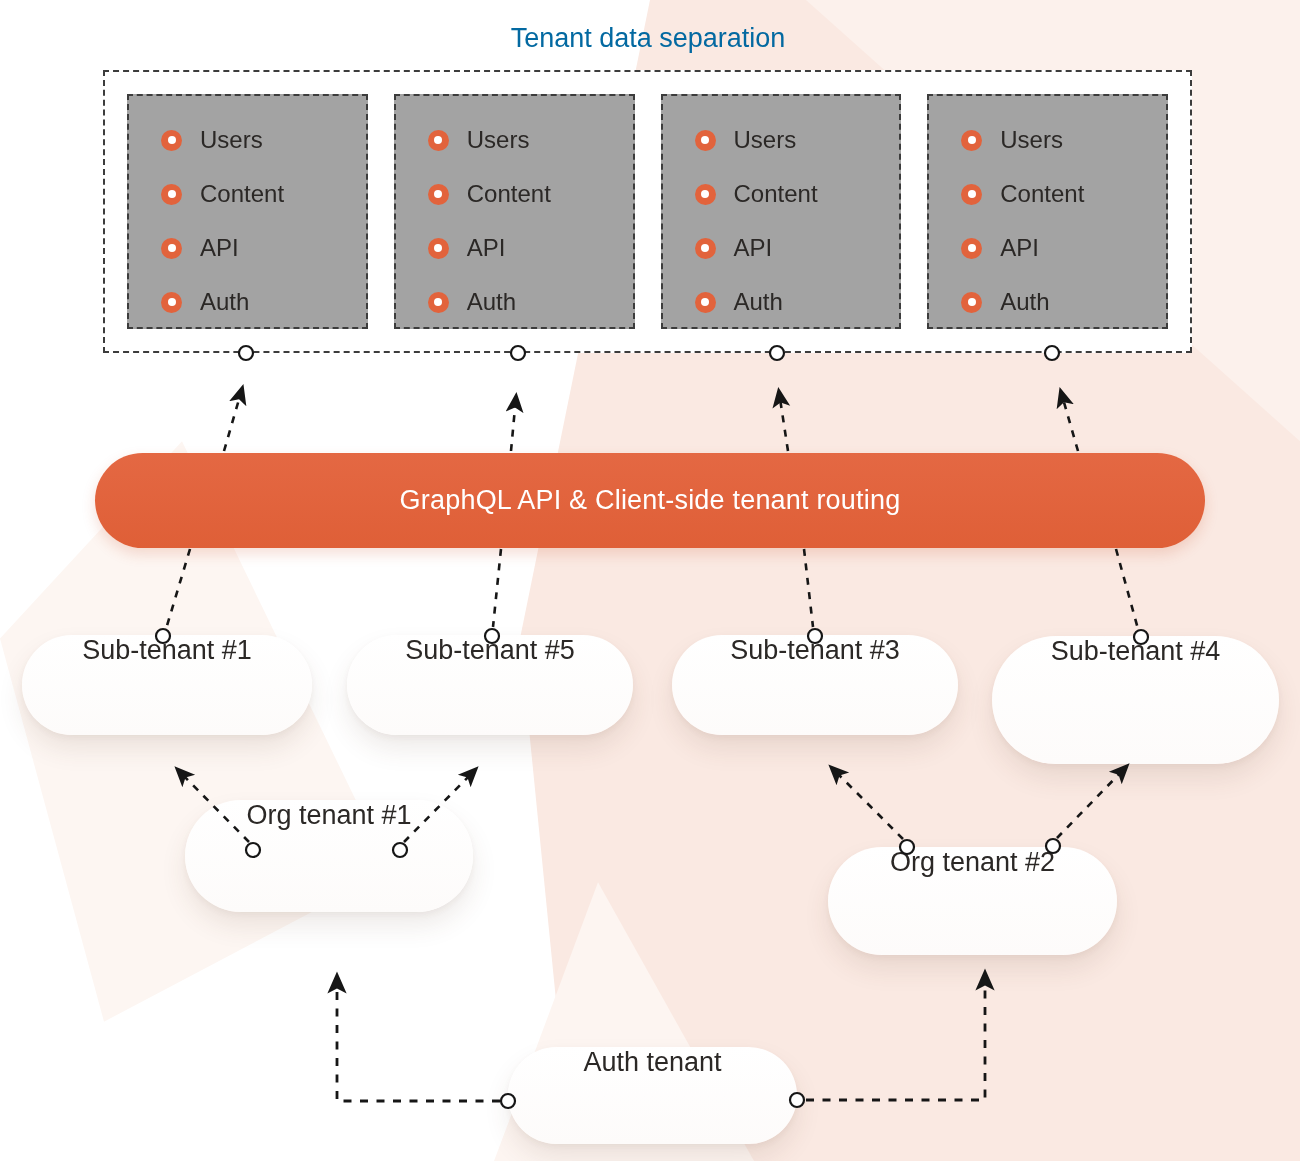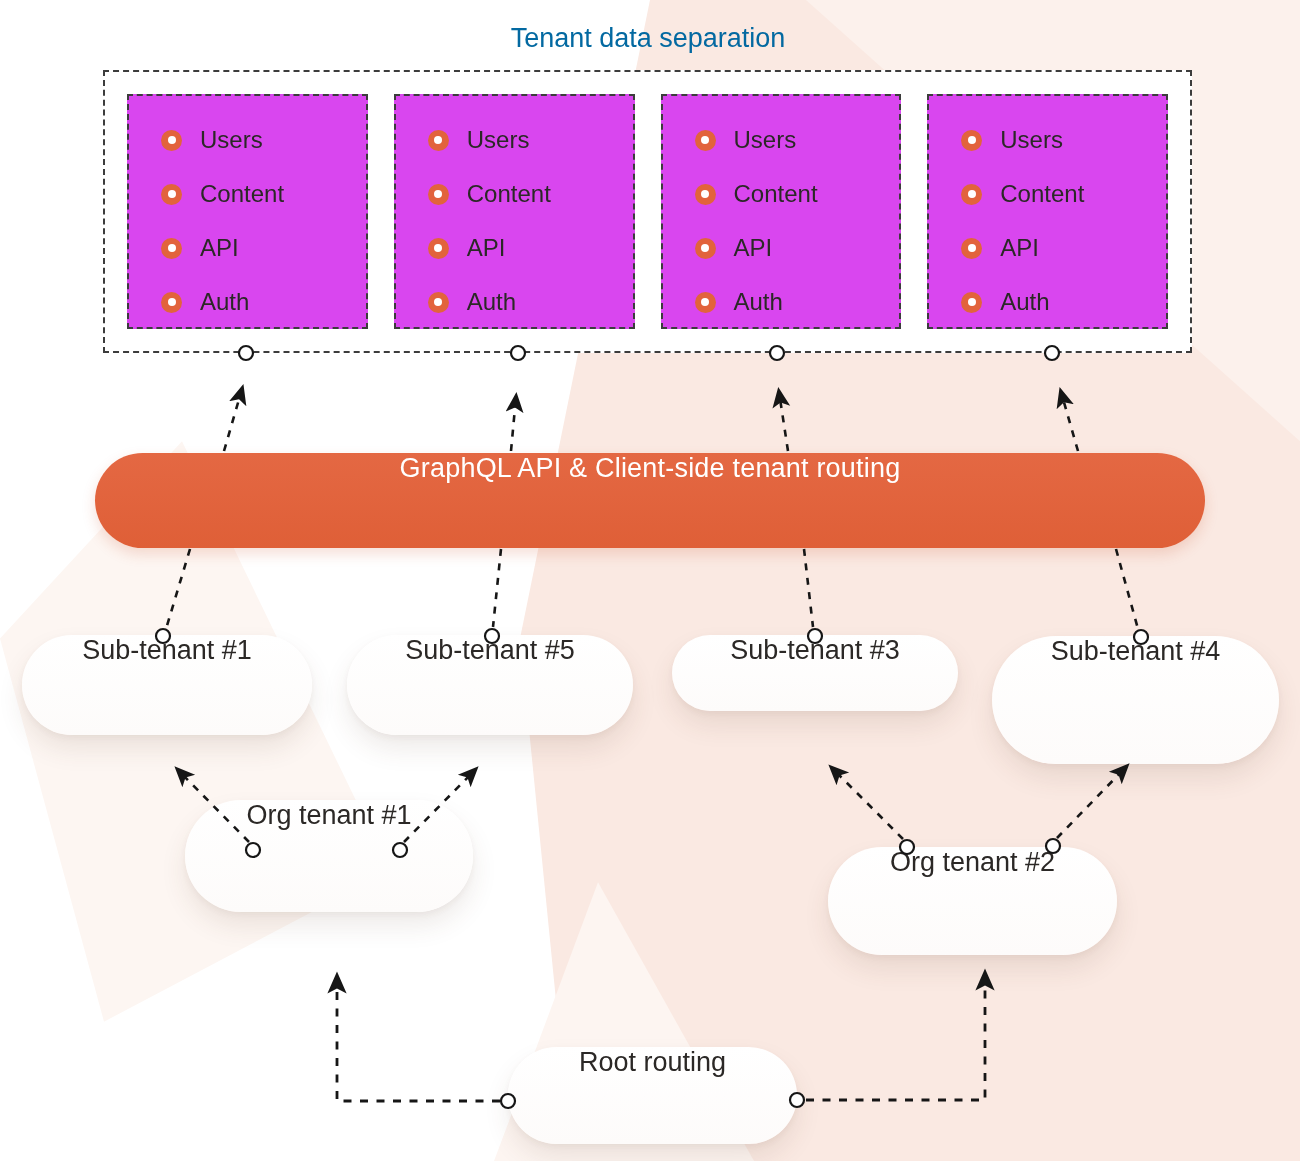--- a/index.html
+++ b/index.html
@@ -35,51 +35,51 @@
     font-size:27px;line-height:32px;color:#0369a1;white-space:nowrap;
   }
   
   .outer-box{
     position:absolute;left:103px;top:70px;width:1089px;height:283px;
     border:2px dashed #3c3c3c;background:#ffffff;box-sizing:border-box;
     display:flex;gap:26px;padding:22px;
   }
   .tenant-box{
     flex:1;border:2px dashed #3c3c3c;box-sizing:border-box;
-    padding:30px 0 0 32px;background:#d946ef;
+    padding:30px 0 0 32px;background:#a3a3a3;
   }
   .tenant-item{display:flex;align-items:center;gap:18px;margin-bottom:26px;}
   .tenant-item span.lbl{font-size:24px;color:#2b2826;}
   .donut{
     position:relative;width:21px;height:21px;border-radius:50%;
     background:#e2633c;flex:0 0 21px;
   }
   .donut::before{
     content:"";position:absolute;inset:6.5px;background:#ffffff;border-radius:50%;
   }
   
   .api-bar{
     position:absolute;left:95px;top:453px;width:1110px;height:95px;
     border-radius:48px;
     background:linear-gradient(180deg,#e46843 0%,#df5f37 100%);
-    display:flex;justify-content:center;
+    display:flex;align-items:center;justify-content:center;
     box-shadow:0 6px 14px rgba(197,74,36,0.18);
   }
   .api-bar .lbl{font-size:27px;color:#ffffff;letter-spacing:.2px;white-space:nowrap;}
   
   .pill{
     position:absolute;border-radius:999px;
     background:linear-gradient(180deg,#ffffff 0%,#fdfbfa 100%);
     box-shadow:0 14px 26px rgba(90,55,40,0.10), 0 3px 6px rgba(90,55,40,0.05);
     display:flex;align-items:flex-start;justify-content:center;
   }
   .pill .lbl{font-size:27px;color:#2b2826;white-space:nowrap;}
   .sub1{left:22px;top:635px;width:290px;height:100px;}
   .sub2{left:347px;top:635px;width:286px;height:100px;}
-  .sub3{left:672px;top:635px;width:286px;height:76px;}
+  .sub3{left:672px;top:635px;width:286px;height:100px;}
   .sub4{left:992px;top:636px;width:287px;height:128px;}
   .org1{left:185px;top:800px;width:288px;height:112px;}
   .org2{left:828px;top:847px;width:289px;height:108px;}
   .root{left:508px;top:1047px;width:289px;height:97px;}
   
   .connectors{position:absolute;inset:0;pointer-events:none;}
 </style>
 </head>
 <body>
 
@@ -190,21 +190,21 @@
     </div>
 
   <div class="pill org1">
       <span class="lbl">Org tenant #1</span>
     </div>
   <div class="pill org2">
       <span class="lbl">Org tenant #2</span>
     </div>
 
   <div class="pill root">
-      <span class="lbl">Root routing</span>
+      <span class="lbl">Auth tenant</span>
     </div>
 
   <svg class="connectors" width="1300" height="1161" viewBox="0 0 1300 1161">
     <defs>
       <marker id="arrow" viewBox="0 0 10 10" markerWidth="8.2" markerHeight="8.2" refX="7.2" refY="5" orient="auto">
         <path d="M0,0.8 L9.6,5 L0,9.2 L2.2,5 Z" fill="#161616"></path>
       </marker>
     </defs>
 
     <g stroke="#161616" stroke-width="2.6" fill="none" stroke-dasharray="7 7.5">

